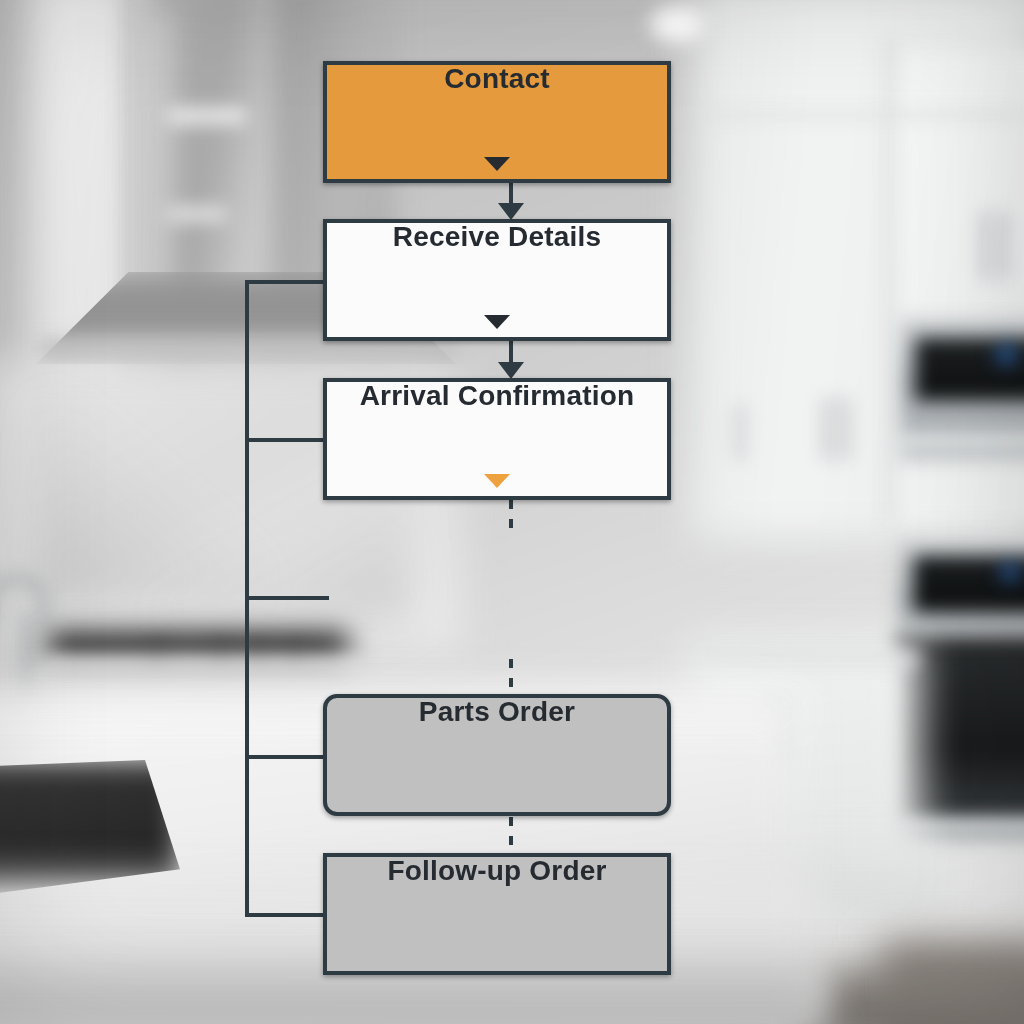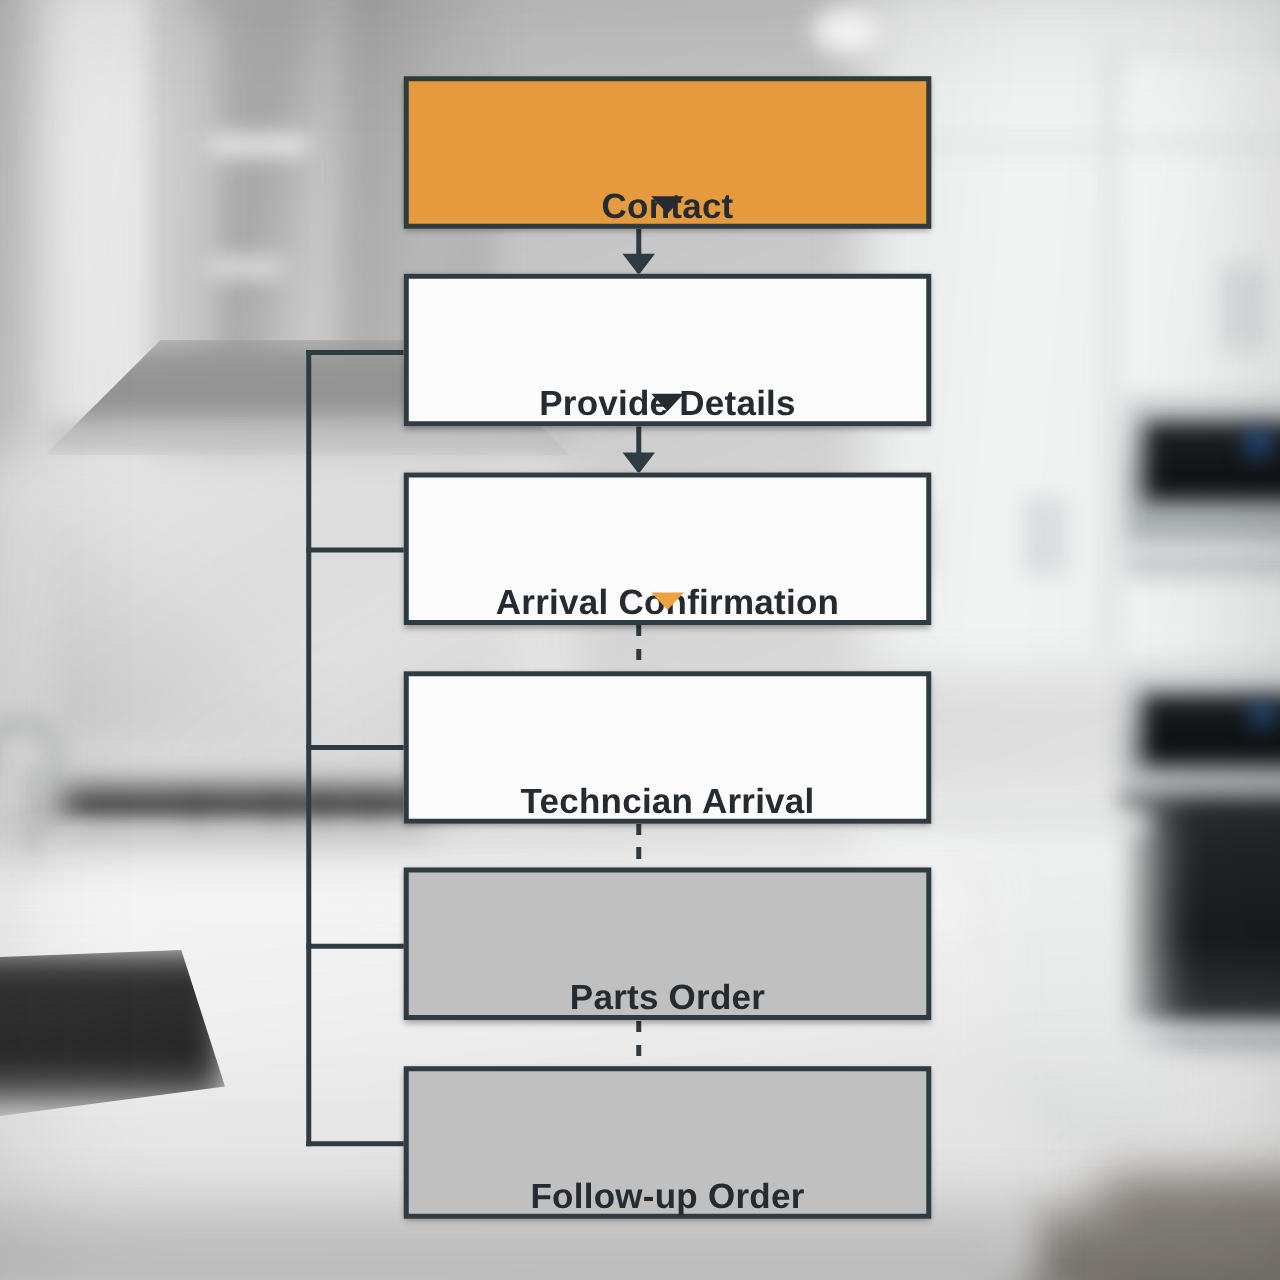--- a/index.html
+++ b/index.html
@@ -9,24 +9,24 @@
   
   #bg{position:absolute;inset:0;overflow:hidden;}
   .bl{position:absolute;filter:blur(14px);}
   .bl2{position:absolute;filter:blur(9px);}
   .bl3{position:absolute;filter:blur(20px);}
 
   
   #flow{position:absolute;left:0;top:0;width:1024px;height:1024px;}
 
   .node{
-    position:absolute;left:323px;width:422px;height:122px;
+    position:absolute;left:323px;width:348px;height:122px;
     border:4px solid #2f3b43;
     box-sizing:border-box;
-    display:flex;align-items:flex-end;justify-content:center;
+    display:flex;align-items:flex-start;justify-content:center;
     box-shadow:0 2px 5px rgba(0,0,0,.35);
   }
   .node .lbl{
     font-size:28px;font-weight:bold;color:#252b30;letter-spacing:.2px;
     text-align:center;line-height:1;
   }
   .n-orange{background:#e59b3d;}
   .n-white{background:#fbfbfb;}
   .n-gray{background:#c0c0c0;}
 
@@ -197,34 +197,31 @@
       <div class="line dash-line" style="height:148px;"></div>
       <div class="arrowhead ah-small" style="top:146px;"></div>
     </div>
 
     <div class="node n-orange" style="top:61px;">
       <span class="lbl">Contact</span>
       <span class="inner-tip tip-dark"></span>
     </div>
 
     <div class="node n-white" style="top:219px;">
-      <span class="lbl">Provide Details</span>
+      <span class="lbl">Receive Details</span>
       <span class="inner-tip tip-dark"></span>
     </div>
 
     <div class="node n-white" style="top:378px;">
       <span class="lbl">Arrival Confirmation</span>
       <span class="inner-tip tip-orange"></span>
     </div>
 
-    <div class="node n-white" style="top:537px;">
-      <span class="lbl">Techncian Arrival</span>
-    </div>
-
-    <div class="node n-gray" style="top:694px;">
+
+    <div class="node n-gray" style="top:694px;border-radius:14px;">
       <span class="lbl">Parts Order</span>
     </div>
 
     <div class="node n-gray" style="top:853px;">
       <span class="lbl">Follow-up Order</span>
     </div>
 
   </div>
 </div>
 

